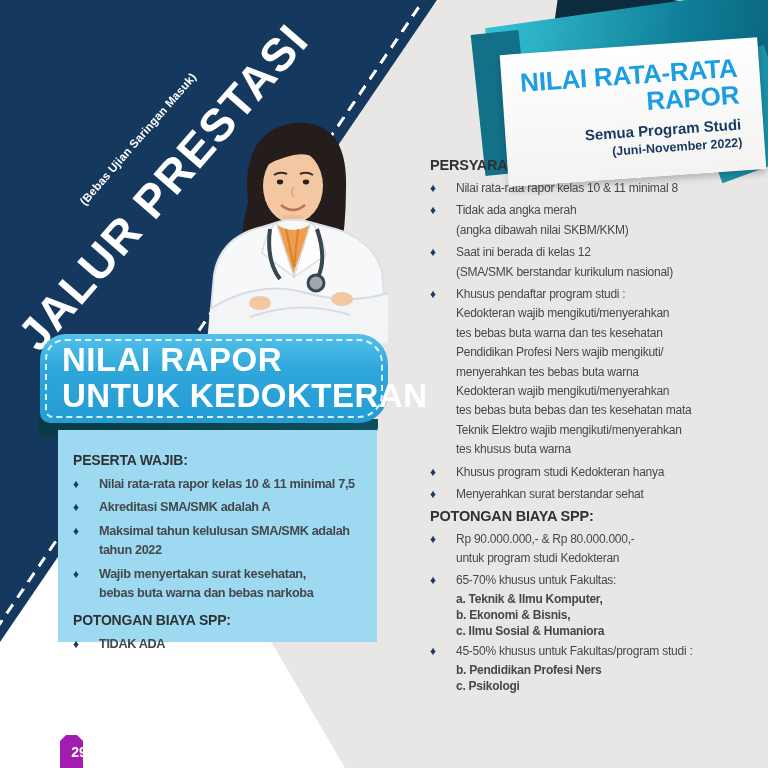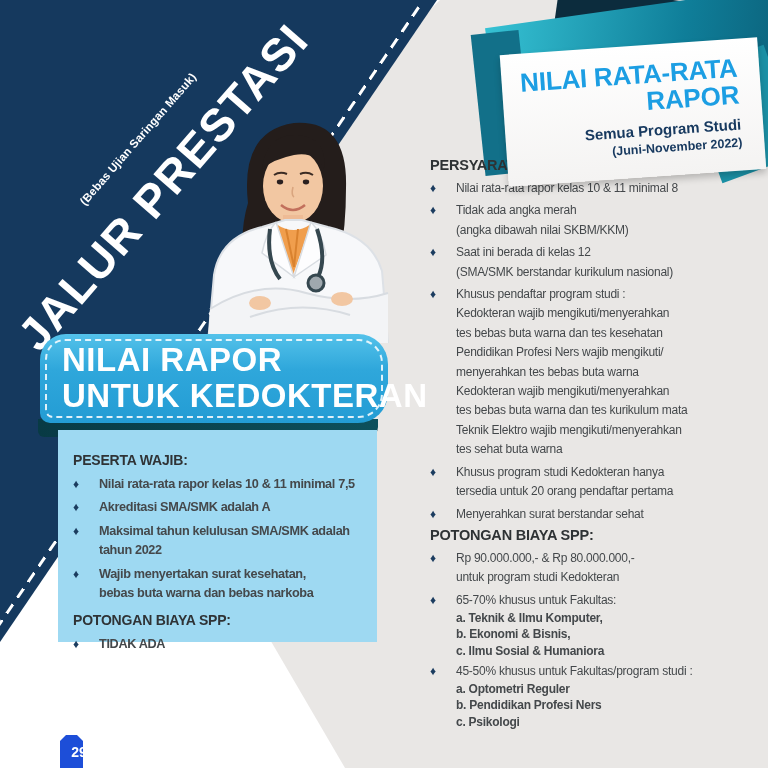--- a/index.html
+++ b/index.html
@@ -69,21 +69,21 @@
   
   .left-box{position:absolute;left:58px;top:430px;width:319px;height:212px;z-index:6;
           background:#9ed9f2;box-sizing:border-box;padding:22px 0 0 15px;}
   .lb-h{color:#2f3336;font-weight:bold;font-size:14px;letter-spacing:-.2px;margin:0 0 7px 0;}
   .lb-h2{margin-top:9px;}
   .left-box .lt{font-size:12.7px;letter-spacing:-.35px;font-weight:bold;}
   .left-box .li{margin-bottom:4px;}
 
   
   .page-tag{position:absolute;left:60px;top:735px;width:38px;height:33px;z-index:3;
-          background:#1d4ed8;color:#ffffff;font-weight:bold;font-size:14px;
+          background:#a21caf;color:#ffffff;font-weight:bold;font-size:14px;
           display:flex;align-items:center;justify-content:center;
           clip-path:polygon(0 6px,6px 0,17px 0,23px 6px,23px 100%,0 100%);}
 </style>
 </head>
 <body>
 
 <div class="page">
 
   <div class="bg-gray"></div>
   <div class="navy-corner"></div>
@@ -168,30 +168,29 @@
         </div>
         <div class="li">
           <span class="di">♦</span>
           <div class="lt">
             <div class="line">Khusus pendaftar program studi :</div>
             <div class="line">Kedokteran wajib mengikuti/menyerahkan</div>
             <div class="line">tes bebas buta warna dan tes kesehatan</div>
             <div class="line">Pendidikan Profesi Ners wajib mengikuti/</div>
             <div class="line">menyerahkan tes bebas buta warna</div>
             <div class="line">Kedokteran wajib mengikuti/menyerahkan</div>
-            <div class="line">tes bebas buta warna dan tes kurikulum mata</div>
+            <div class="line">tes bebas buta bebas dan tes kesehatan mata</div>
             <div class="line">Teknik Elektro wajib mengikuti/menyerahkan</div>
-            <div class="line">tes sehat buta warna</div>
+            <div class="line">tes khusus buta warna</div>
           </div>
         </div>
         <div class="li">
           <span class="di">♦</span>
           <div class="lt">
             <div class="line">Khusus program studi Kedokteran hanya</div>
-            <div class="line">tersedia untuk 20 orang pendaftar pertama</div>
           </div>
         </div>
         <div class="li">
           <span class="di">♦</span>
           <div class="lt">
             <div class="line">Menyerahkan surat berstandar sehat</div>
           </div>
         </div>
       </div>
     <div class="rc-h rc-h2">POTONGAN BIAYA SPP:</div>
@@ -209,21 +208,20 @@
             <div class="line">65-70% khusus untuk Fakultas:</div>
             <div class="sub">a. Teknik &amp; Ilmu Komputer,</div>
             <div class="sub">b. Ekonomi &amp; Bisnis,</div>
             <div class="sub">c. Ilmu Sosial &amp; Humaniora</div>
           </div>
         </div>
         <div class="li">
           <span class="di">♦</span>
           <div class="lt">
             <div class="line">45-50% khusus untuk Fakultas/program studi :</div>
-            <div class="sub">a. Optometri Reguler</div>
             <div class="sub">b. Pendidikan Profesi Ners</div>
             <div class="sub">c. Psikologi</div>
           </div>
         </div>
       </div>
   </div>
 
   <div class="ribbon-fold"></div>
   <div class="fold-wedge"></div>
   <div class="ribbon">

